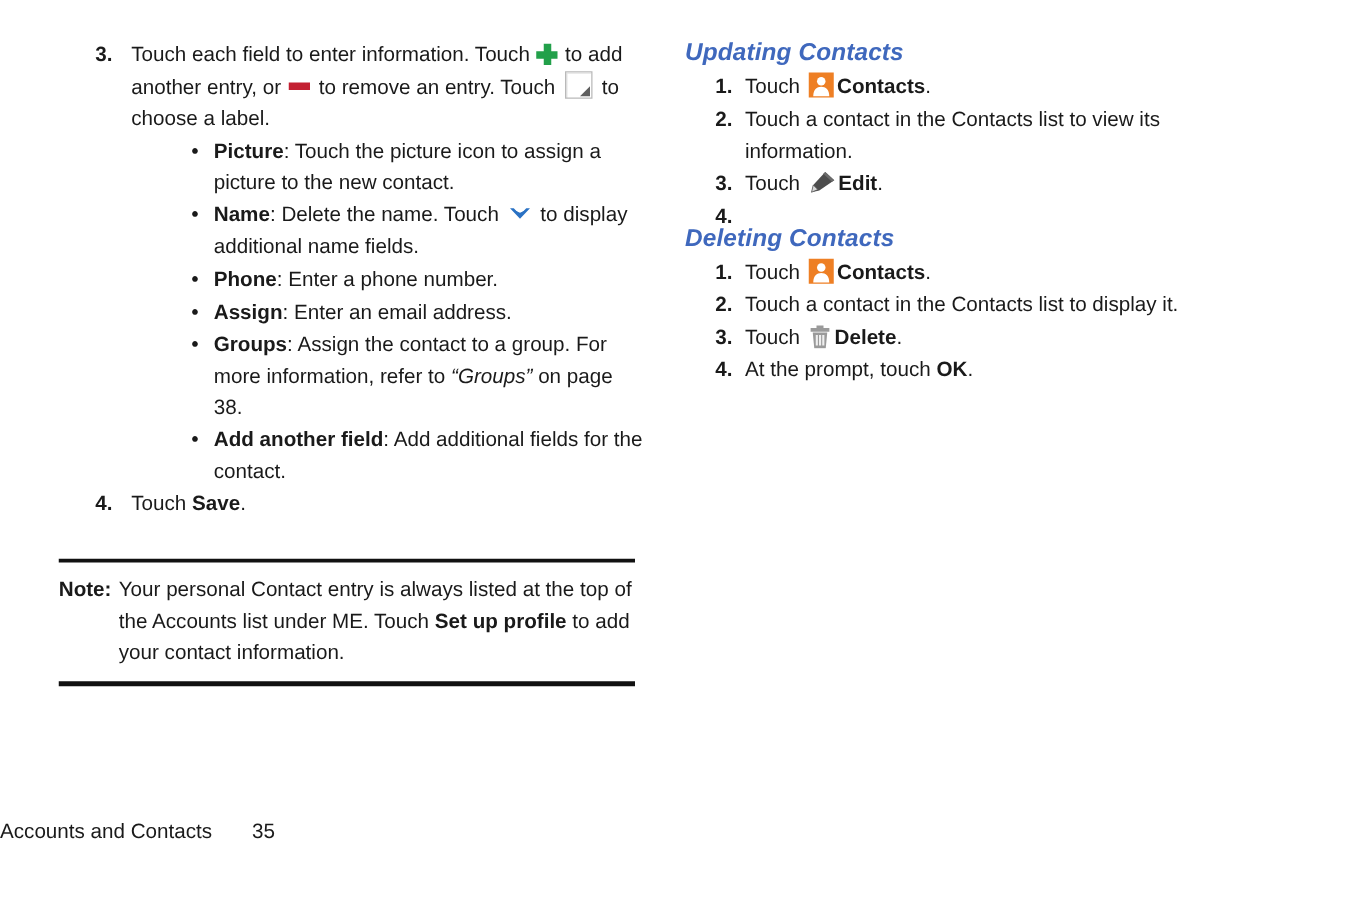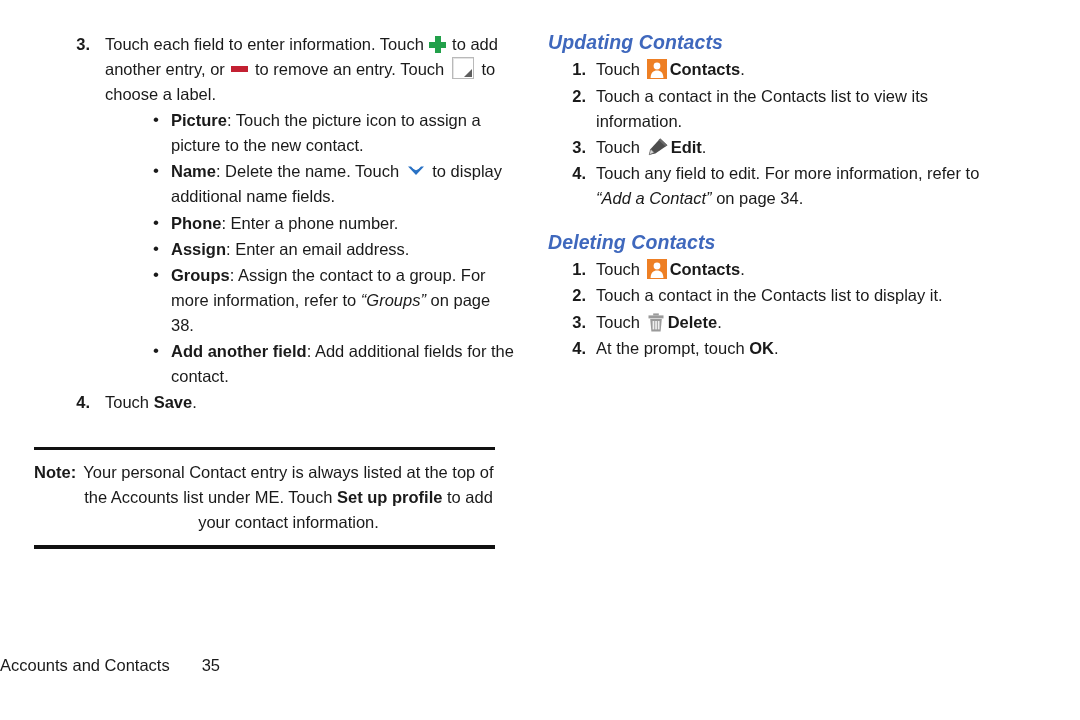--- a/index.html
+++ b/index.html
@@ -80,24 +80,23 @@
     line-height: 1.52;
   }
   .sub-list { margin-top: 1px; margin-left: 44px; }
 
   b, .b { font-weight: bold; }
   .it { font-style: italic; }
 
   
   .note {
     position: absolute;
-    left: 34px;
+    left: 47px;
     top: 447px;
     width: 461px;
-    text-align: center;
   }
   .rule-top, .rule-bottom {
     width: 100%;
     background: #111;
   }
   .rule-top    { height: 3px; }
   .rule-bottom { height: 4px; }
   .note-body {
     position: relative;
     padding: 10px 0 9px 0;
@@ -294,21 +293,20 @@
         <span class="num">3.</span>
         <span><span>Touch </span><span class="icon ico-edit"><svg width="21" height="18" viewBox="0 0 21 18">
                 <path d="M13.2 0.6 L20.4 7.2 L8.4 15.4 L2.2 16.8 L3.6 11.0 Z" fill="#4d4d4d"></path>
                 <path d="M2.2 16.8 L3.6 11.0 L7.2 14.6 Z" fill="#d8d8d8" stroke="#5a5a5a" stroke-width="0.6"></path>
                 <path d="M13.2 0.6 L20.4 7.2 L18.6 8.4 L11.6 1.9 Z" fill="#6b6b6b"></path>
               </svg></span><b>Edit</b><span>.</span></span>
       </li>
 
       <li class="step">
         <span class="num">4.</span>
-        <span><span>Touch any field to edit. For more information, refer to </span><span class="it">“Add a Contact”</span><span> on page 34.</span></span>
       </li>
     </ol>
 
     <h2 class="heading second">Deleting Contacts</h2>
 
     <ol class="steps">
       <li class="step">
         <span class="num">1.</span>
         <span><span>Touch </span><span class="icon ico-contacts"><svg width="20" height="20" viewBox="0 0 20 20">
                 <circle cx="10" cy="7" r="3.4" fill="#ffffff"></circle>

